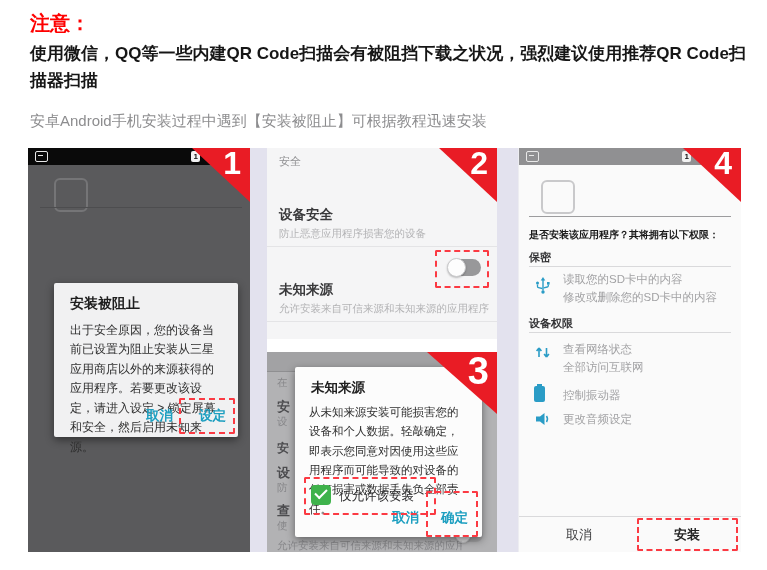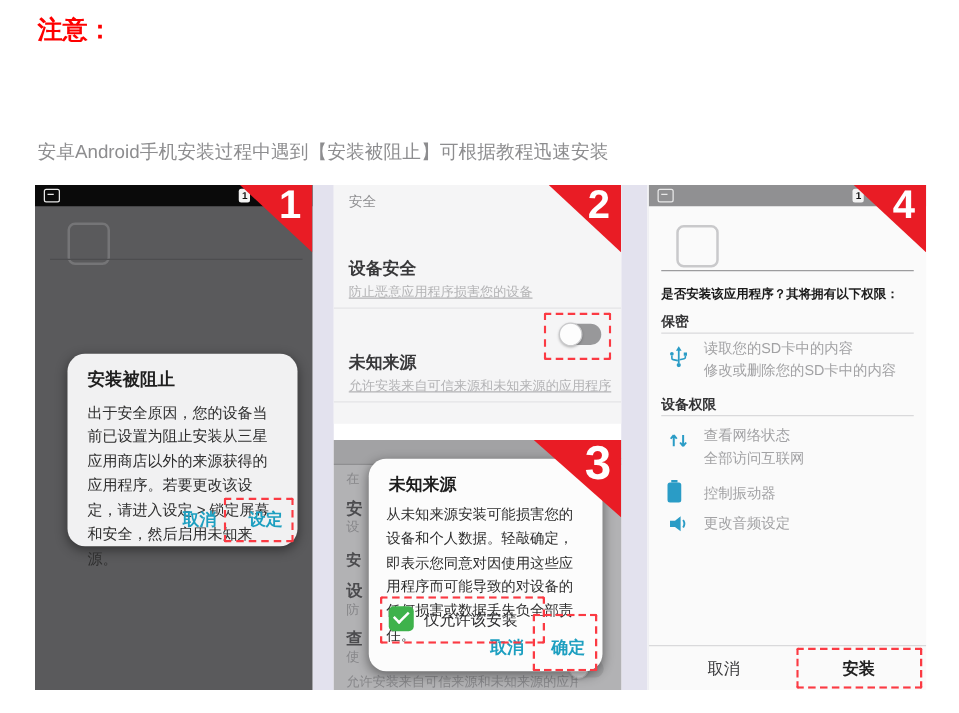--- a/index.html
+++ b/index.html
@@ -45,36 +45,36 @@
   .batt{width:6px;height:10px;background:#e8e8e8;border-radius:1px;}
 
   
   .appicon{width:30px;height:30px;border:2px solid #757577;border-radius:6px;}
   .appicon.light{border-color:#c9c9cb;}
   .hr{position:absolute;height:1px;background:#4d4d4f;}
   .hr.light{background:#9c9c9e;}
   .hr.faint{background:#d9d9db;}
 
   
-  .dialog{position:absolute;background:#f1f1f2;border-radius:14px;
+  .dialog{position:absolute;background:#f1f1f2;border-radius:2px;
           box-shadow:0 3px 9px rgba(0,0,0,.45);z-index:4;}
   .dlg-title{position:absolute;left:16px;top:12px;font-size:14px;font-weight:bold;color:#1e1e1e;}
   .dlg-body{position:absolute;left:16px;font-size:12px;color:#2e2e2e;line-height:1.62;}
   .dlg-btns{position:absolute;right:12px;bottom:12px;display:flex;gap:26px;align-items:center;}
   .dlg-btn{font-size:13.5px;font-weight:bold;color:#1d9fc0;cursor:pointer;}
 
   
   .hl{position:absolute;border:2px dashed #fb3a43;border-radius:2px;z-index:5;}
 
   
   .set-hd{padding:6px 12px 3px;font-size:11px;color:#8f8f91;}
   .set-row{position:relative;padding:6px 12px 5px;border-bottom:1px solid #e4e4e6;}
   .set-row:last-child{border-bottom:none;}
   .set-t{font-size:13.5px;font-weight:bold;color:#39393b;margin-top:28px;}
-  .set-s{font-size:10.5px;color:#b3b3b5;margin-top:3px;white-space:nowrap;text-decoration:underline;}
+  .set-s{font-size:10.5px;color:#b3b3b5;margin-top:3px;white-space:nowrap;}
   .toggle{position:absolute;right:16px;top:12px;width:32px;height:17px;border-radius:9px;background:#98989a;}
   .toggle .knob{position:absolute;left:-2px;top:-1px;width:19px;height:19px;border-radius:50%;
                 background:#fdfdfd;border:1px solid #c9c9cb;box-sizing:border-box;
                 box-shadow:0 1px 2px rgba(0,0,0,.25);}
   .toggle.dim{opacity:.55;width:26px;height:14px;}
   .toggle.dim .knob{width:16px;height:16px;}
 
   
   .p3-hd{position:absolute;left:0;top:0;right:0;height:20px;background:#a2a2a4;
          font-size:12.5px;font-weight:bold;color:#353537;line-height:20px;padding-left:12px;
@@ -97,20 +97,21 @@
   .vibr{width:11px;height:16px;background:#2a9cc6;border-radius:2px;position:relative;}
   .vibr:after{content:"";position:absolute;top:-2px;left:3px;width:5px;height:2px;background:#2a9cc6;}
   .foot-btn{position:absolute;font-size:13px;color:#3a3a3c;text-align:center;cursor:pointer;}
 </style>
 </head>
 <body>
 
 <div class="stage">
 
   <div class="abs notice-title">注意：</div>
+  <div class="abs notice-body">使用微信，QQ等一些内建QR Code扫描会有被阻挡下载之状况，强烈建议使用推荐QR Code扫描器扫描</div>
   <div class="abs subtitle">安卓Android手机安装过程中遇到【安装被阻止】可根据教程迅速安装</div>
 
   <div class="abs gap" style="left:250px;width:17px;"></div>
   <div class="abs gap" style="left:497px;width:21px;"></div>
 
   <div class="panel panel1">
     <div class="sb sb-dark">
       <div class="memo"></div>
       <div class="sp"></div>
       <div class="simbadge">1</div>

